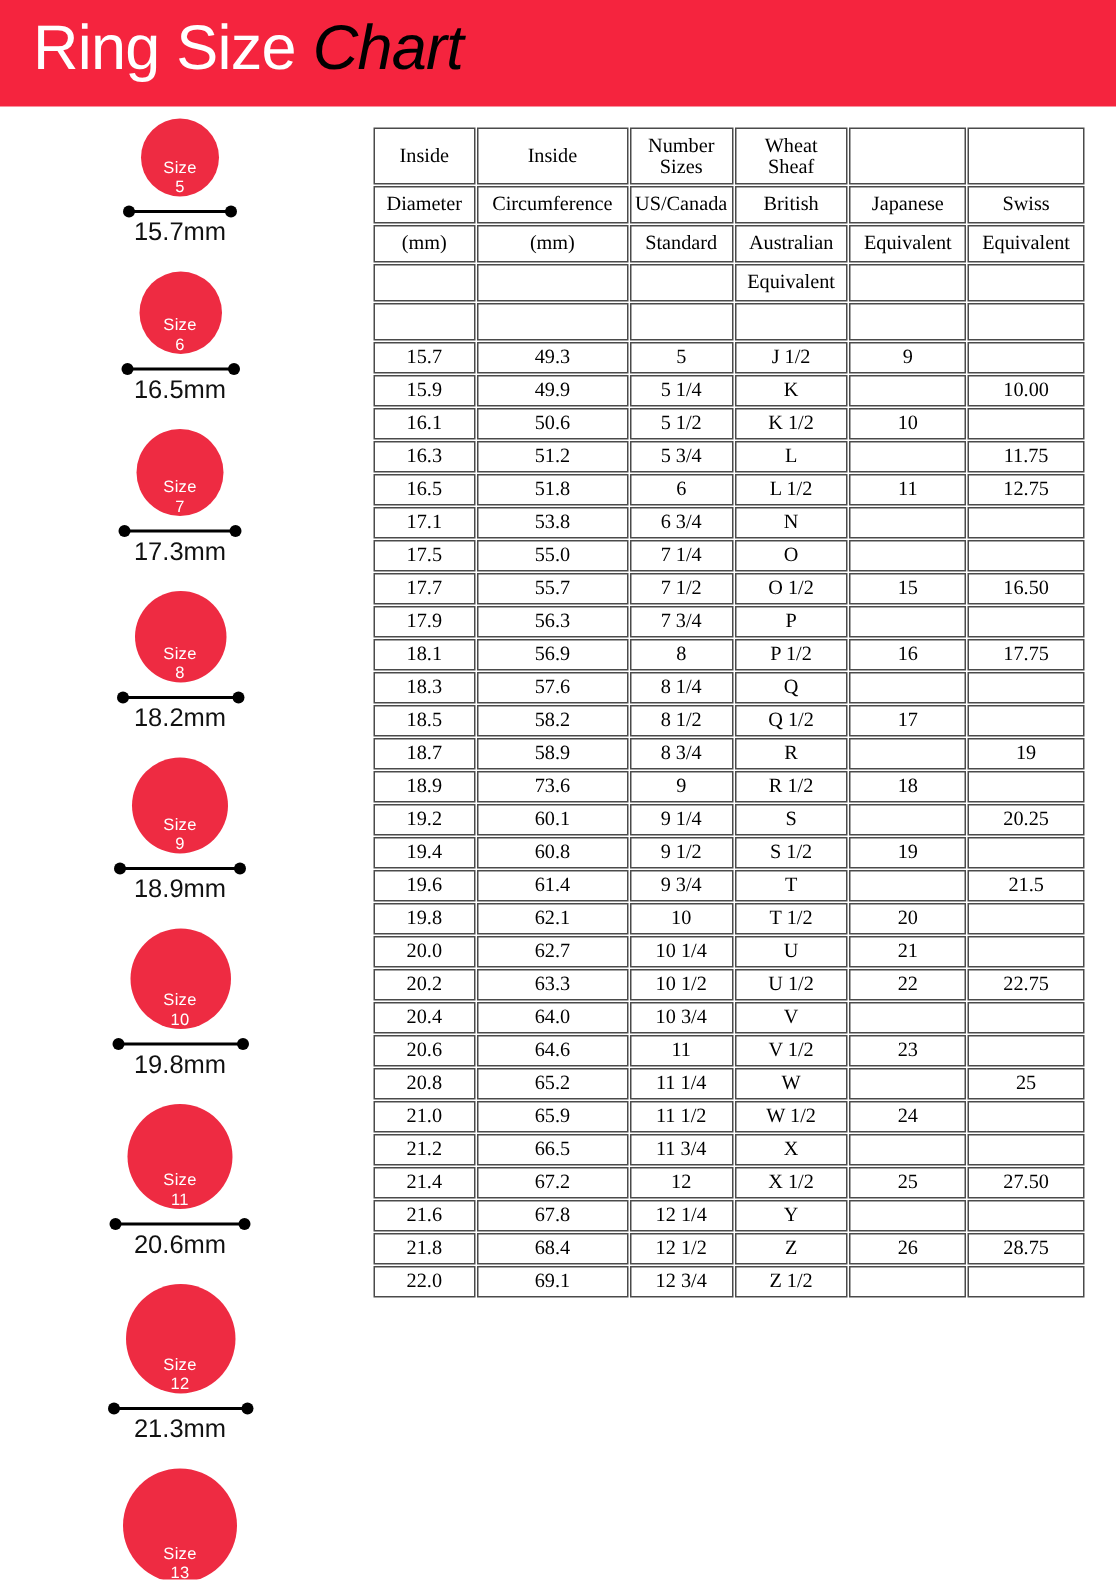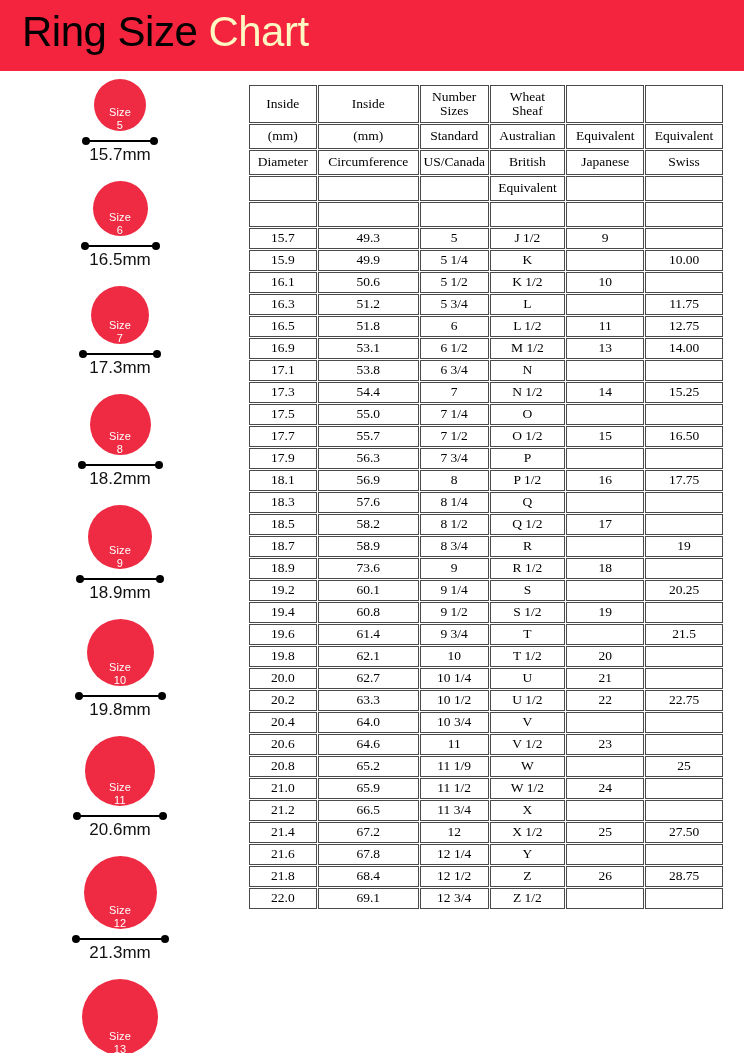--- a/index.html
+++ b/index.html
@@ -21,22 +21,22 @@
   }
   .banner-title {
     position: absolute;
     left: 22px;
     top: 8px;
     font-size: 42px;
     font-weight: 400;
     letter-spacing: -0.5px;
     white-space: nowrap;
   }
-  .title-part-a { color: #000000; }
-  .title-part-b { color: #fef9c3; }
+  .title-part-a { color: #ffffff; }
+  .title-part-b { color: #000000; font-style: italic; }
 
   
   .sizes-col {
     position: absolute;
     left: 0;
     top: 71px;
     width: 240px;
     height: 982px;
   }
   .size-unit {
@@ -259,36 +259,36 @@
             <span class="two-line">Sizes</span>
           </td>
           <td class="c3">
             <span class="two-line">Wheat</span>
             <span class="two-line">Sheaf</span>
           </td>
           <td class="c4"></td>
           <td class="c5"></td>
         </tr>
         <tr class="hdr">
+          <td class="c0">Diameter</td>
+          <td class="c1">Circumference</td>
+          <td class="c2 red">US/Canada</td>
+          <td class="c3">British</td>
+          <td class="c4">Japanese</td>
+          <td class="c5">Swiss</td>
+        </tr>
+        <tr class="hdr">
           <td class="c0">(mm)</td>
           <td class="c1">(mm)</td>
           <td class="c2 red">Standard</td>
           <td class="c3">Australian</td>
           <td class="c4">Equivalent</td>
           <td class="c5">Equivalent</td>
         </tr>
         <tr class="hdr">
-          <td class="c0">Diameter</td>
-          <td class="c1">Circumference</td>
-          <td class="c2 red">US/Canada</td>
-          <td class="c3">British</td>
-          <td class="c4">Japanese</td>
-          <td class="c5">Swiss</td>
-        </tr>
-        <tr class="hdr">
           <td class="c0"></td>
           <td class="c1"></td>
           <td class="c2 red"></td>
           <td class="c3">Equivalent</td>
           <td class="c4"></td>
           <td class="c5"></td>
         </tr>
         <tr class="hdr">
           <td class="c0"></td>
           <td class="c1"></td>
@@ -331,42 +331,26 @@
         </tr>
         <tr>
           <td class="c0">16.5</td>
           <td class="c1">51.8</td>
           <td class="c2 red">6</td>
           <td class="c3">L 1/2</td>
           <td class="c4">11</td>
           <td class="c5">12.75</td>
         </tr>
         <tr>
-          <td class="c0">16.9</td>
-          <td class="c1">53.1</td>
-          <td class="c2 red">6 1/2</td>
-          <td class="c3">M 1/2</td>
-          <td class="c4">13</td>
-          <td class="c5">14.00</td>
-        </tr>
-        <tr>
           <td class="c0">17.1</td>
           <td class="c1">53.8</td>
           <td class="c2 red">6 3/4</td>
           <td class="c3">N</td>
           <td class="c4"></td>
           <td class="c5"></td>
-        </tr>
-        <tr>
-          <td class="c0">17.3</td>
-          <td class="c1">54.4</td>
-          <td class="c2 red">7</td>
-          <td class="c3">N 1/2</td>
-          <td class="c4">14</td>
-          <td class="c5">15.25</td>
         </tr>
         <tr>
           <td class="c0">17.5</td>
           <td class="c1">55.0</td>
           <td class="c2 red">7 1/4</td>
           <td class="c3">O</td>
           <td class="c4"></td>
           <td class="c5"></td>
         </tr>
         <tr>
@@ -485,21 +469,21 @@
           <td class="c0">20.6</td>
           <td class="c1">64.6</td>
           <td class="c2 red">11</td>
           <td class="c3">V 1/2</td>
           <td class="c4">23</td>
           <td class="c5"></td>
         </tr>
         <tr>
           <td class="c0">20.8</td>
           <td class="c1">65.2</td>
-          <td class="c2 red">11 1/9</td>
+          <td class="c2 red">11 1/4</td>
           <td class="c3">W</td>
           <td class="c4"></td>
           <td class="c5">25</td>
         </tr>
         <tr>
           <td class="c0">21.0</td>
           <td class="c1">65.9</td>
           <td class="c2 red">11 1/2</td>
           <td class="c3">W 1/2</td>
           <td class="c4">24</td>

